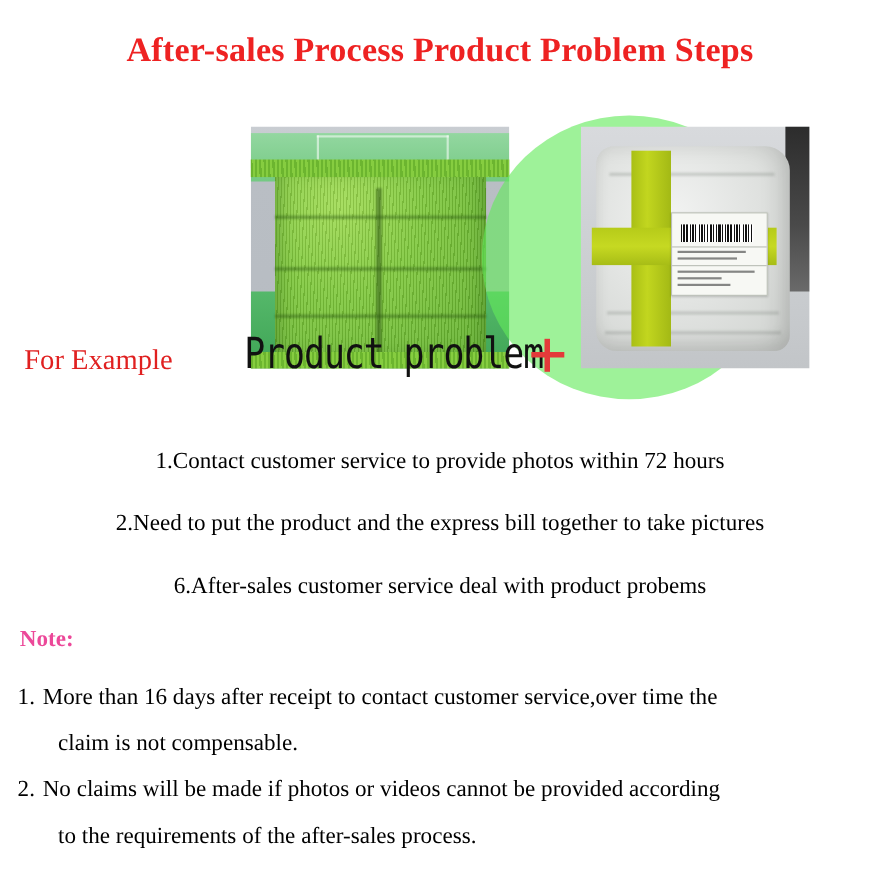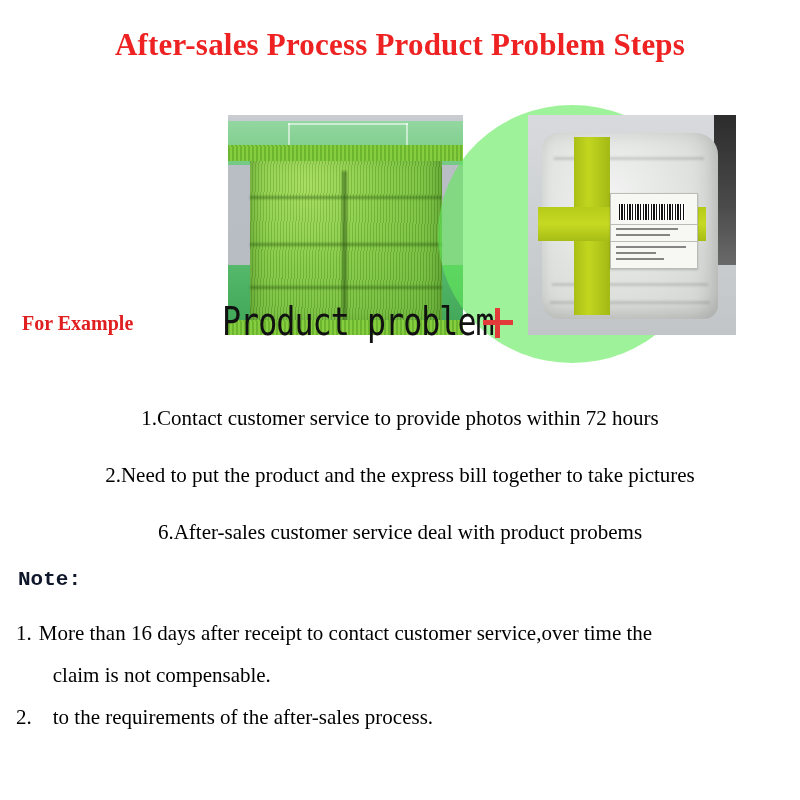--- a/index.html
+++ b/index.html
@@ -37,25 +37,24 @@
     top: 100px;
     left: 0;
     width: 800px;
     height: 255px;
   }
 
   .for-example-label {
     position: absolute;
     left: 22px;
     top: 212px;
-    font-size: 20px;
+    font-size: 26px;
     color: #e02020;
     font-family: "Liberation Serif", "DejaVu Serif", serif;
     white-space: nowrap;
-    font-weight: bold;
   }
 
   
   .photo-card {
     position: absolute;
     overflow: visible;
   }
   .photo-left  { left: 228px; top: 15px;  width: 235px; height: 220px; }
   .photo-right { left: 528px; top: 15px;  width: 208px; height: 220px; }
 
@@ -240,22 +239,21 @@
     white-space: nowrap;
   }
 
   
   .note-heading {
     position: absolute;
     left: 18px;
     top: 568px;
     font-size: 21px;
     font-weight: bold;
-    color: #0f172a;
-    font-family: Liberation Mono, monospace;
+    color: #ec4899;
   }
   .note-list {
     position: absolute;
     left: 16px;
     top: 612px;
     width: 776px;
   }
   .note-item {
     font-size: 21px;
     line-height: 42px;
@@ -356,16 +354,17 @@
   <div class="note-item">
     <span class="note-num">1.</span>
     <span class="note-text">
       <span>More than 16 days after receipt to contact customer service,over time the</span>
       <span class="second-line">claim is not compensable.</span>
     </span>
   </div>
   <div class="note-item">
     <span class="note-num">2.</span>
     <span class="note-text">
+      <span>No claims will be made if photos or videos cannot be provided according</span>
       <span class="second-line">to the requirements of the after-sales process.</span>
     </span>
   </div>
 </div>
 
 </body></html>

